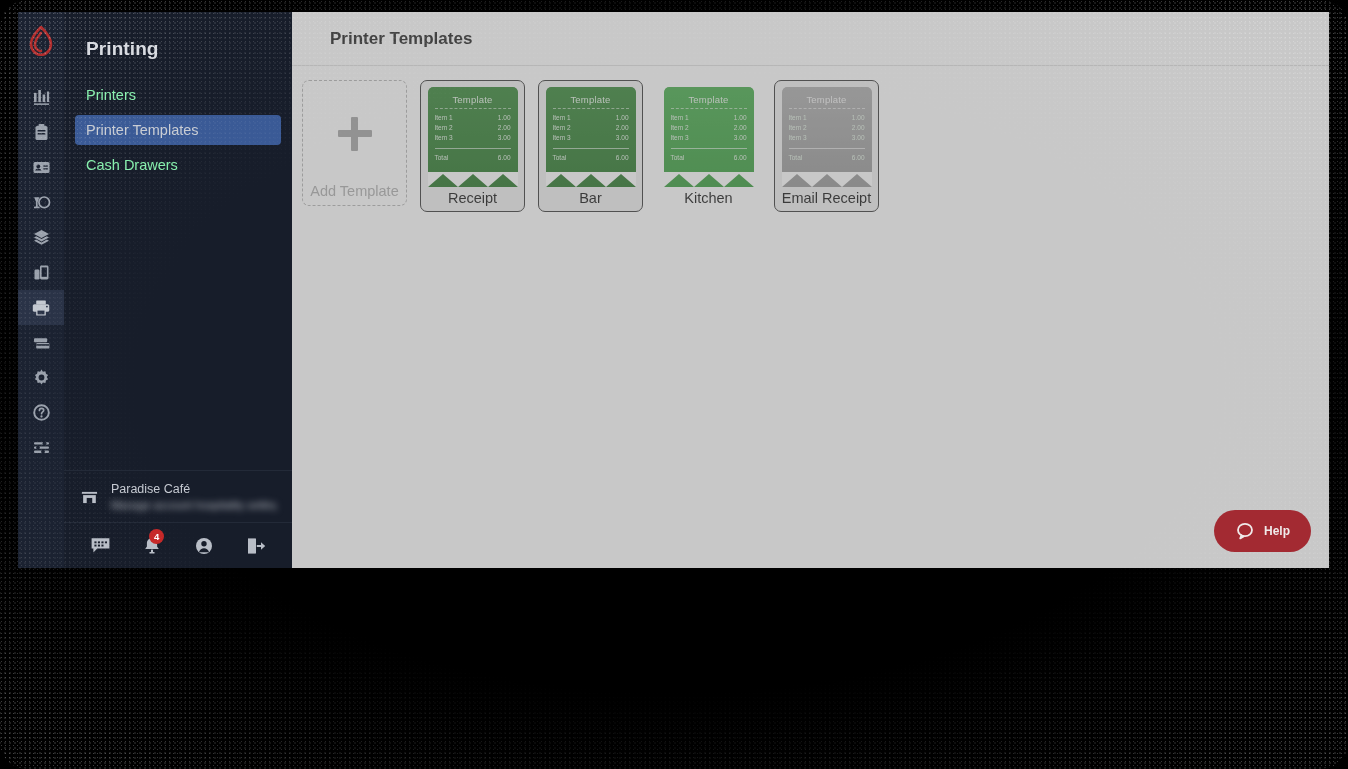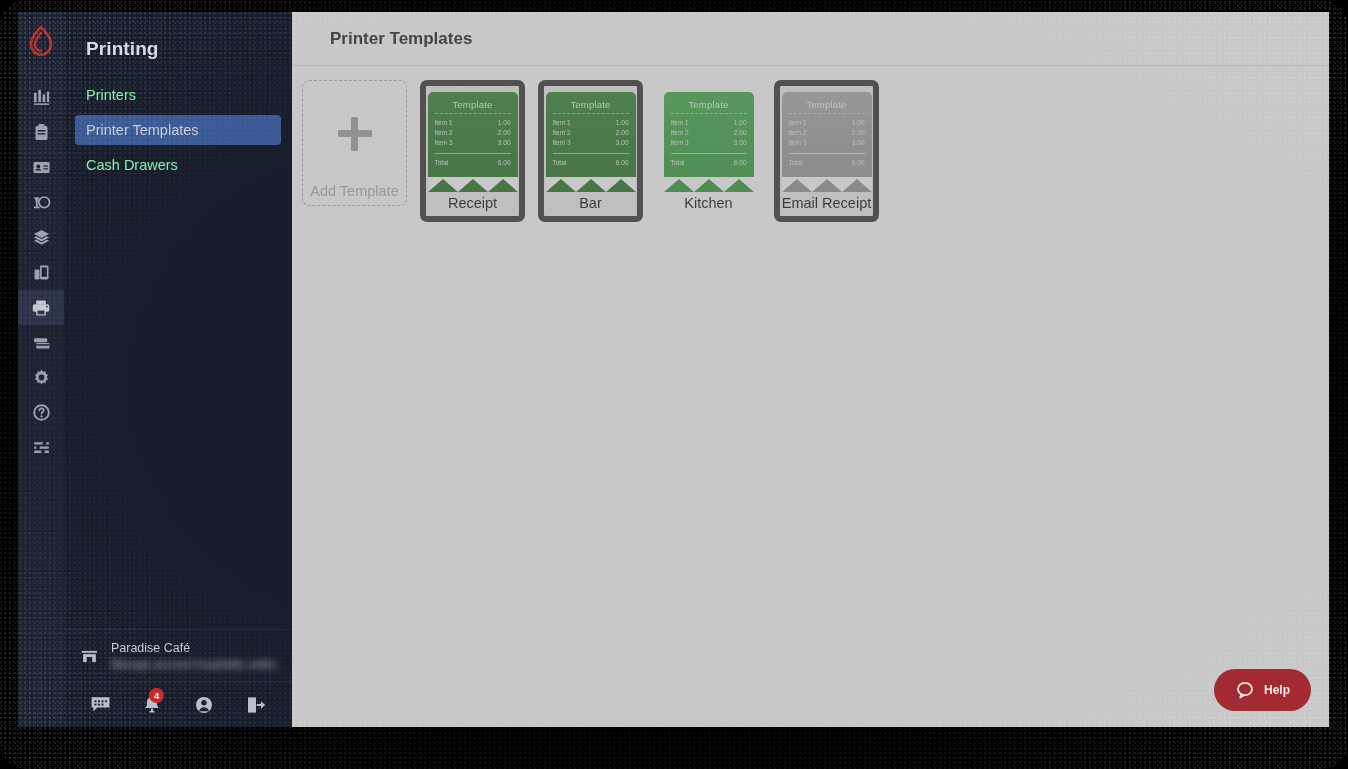--- a/index.html
+++ b/index.html
@@ -29,21 +29,21 @@
       radial-gradient(circle at 3px 2px, rgba(255,255,255,.28) 0.7px, transparent 1px) 2px 1px/5px 5px;
     opacity: .45;
     -webkit-mask-image: radial-gradient(ellipse 64% 64% at 50% 50%, transparent 62%, #000 100%);
             mask-image: radial-gradient(ellipse 64% 64% at 50% 50%, transparent 62%, #000 100%);
   }
 
   
   #app {
     position: absolute;
     left: 18px; top: 12px;
-    width: 1311px; height: 715px;
+    width: 1311px; height: 556px;
     display: flex;
     overflow: hidden;
   }
 
   
   .rail {
     width: 46px;
     background: #1b2231;
     display: flex;
     flex-direction: column;
@@ -148,21 +148,21 @@
 
   .cards { display: flex; gap: 13px; align-items: flex-start; }
 
   .card {
     width: 105px;
     border-radius: 7px;
     padding: 6px 6px 3px;
     display: flex; flex-direction: column; align-items: center;
     cursor: pointer;
     background: #f0f0f0;
-    border: 6px solid #404040;
+    border: 1px solid #404040;
   }
   .card.selected { background: #fff; border-color: #fff; }
   .card-label {
     font-size: 14.5px; color: #1c1c1c;
     margin-top: 3px; margin-bottom: 2px;
     white-space: nowrap;
   }
 
   
   .card-add {

